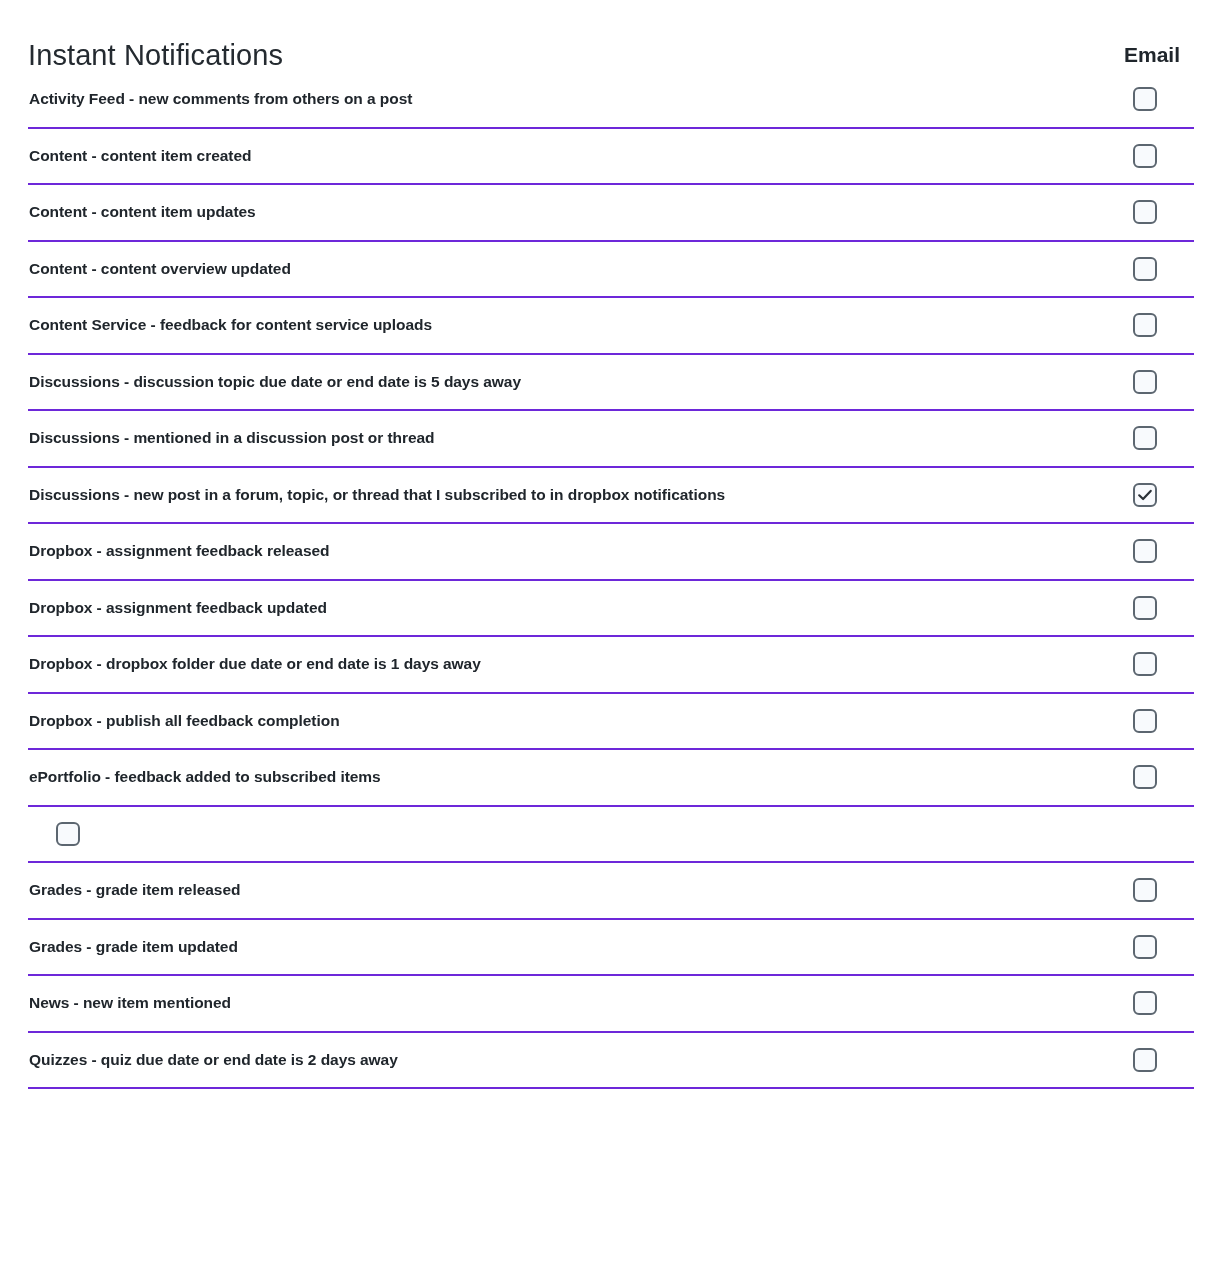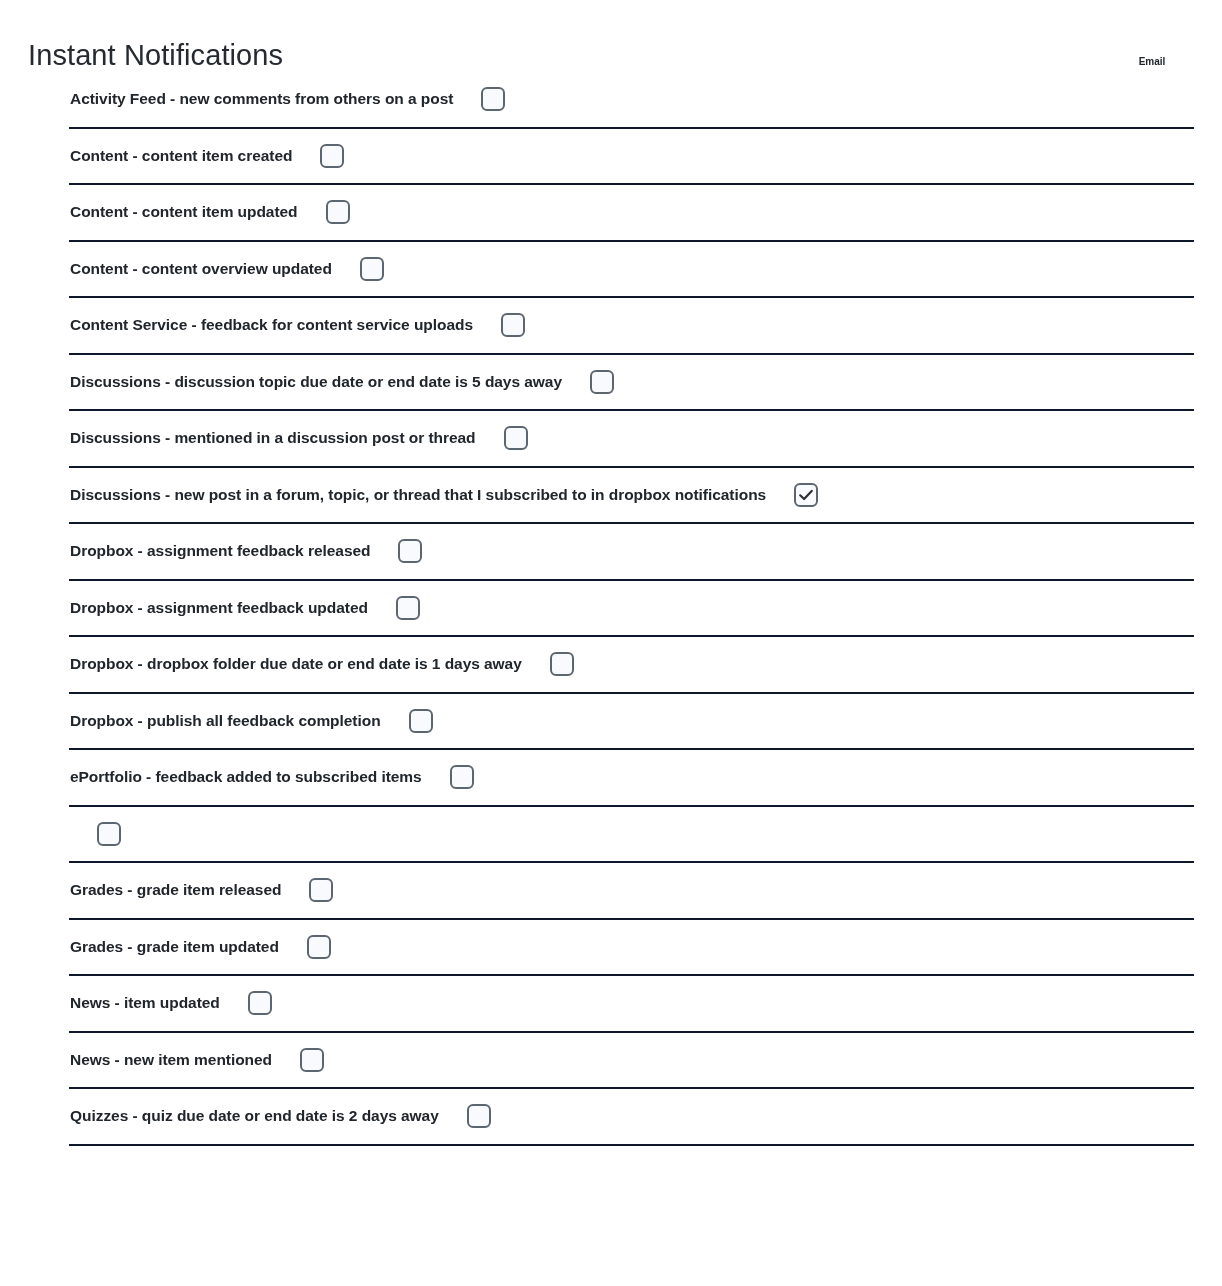--- a/index.html
+++ b/index.html
@@ -34,37 +34,37 @@
     font-size: 29px;
     font-weight: 300;
     line-height: 1.1;
     color: #242a30;
     letter-spacing: 0.1px;
     white-space: nowrap;
   }
   .col-head {
     width: 80px;
     text-align: center;
-    font-size: 10px;
+    font-size: 21px;
     font-weight: 700;
     color: #20262c;
     padding-bottom: 5px;
     margin-right: 2px;
   }
 
   
   .rows {
     width: 1166px;
   }
   .notif-row {
     display: flex;
     align-items: center;
+    justify-content: space-between;
     height: 56.5px;
-    border-bottom: 2px solid #0f172a;
-    margin-left: 41px;
+    border-bottom: 2px solid #6d28d9;
   }
   .notif-row:first-child {
     border-top: none;
   }
   .row-label {
     font-size: 15.5px;
     font-weight: 700;
     color: #20262c;
     letter-spacing: -0.05px;
     white-space: nowrap;
@@ -122,21 +122,21 @@
           <button class="cbx" role="checkbox" aria-checked="false"></button>
         </div>
       </div>
       <div class="notif-row">
         <div class="row-label">Content - content item created</div>
         <div class="row-control">
           <button class="cbx" role="checkbox" aria-checked="false"></button>
         </div>
       </div>
       <div class="notif-row">
-        <div class="row-label">Content - content item updated</div>
+        <div class="row-label">Content - content item updates</div>
         <div class="row-control">
           <button class="cbx" role="checkbox" aria-checked="false"></button>
         </div>
       </div>
       <div class="notif-row">
         <div class="row-label">Content - content overview updated</div>
         <div class="row-control">
           <button class="cbx" role="checkbox" aria-checked="false"></button>
         </div>
       </div>
@@ -211,26 +211,20 @@
           <button class="cbx" role="checkbox" aria-checked="false"></button>
         </div>
       </div>
       <div class="notif-row">
         <div class="row-label">Grades - grade item updated</div>
         <div class="row-control">
           <button class="cbx" role="checkbox" aria-checked="false"></button>
         </div>
       </div>
       <div class="notif-row">
-        <div class="row-label">News - item updated</div>
-        <div class="row-control">
-          <button class="cbx" role="checkbox" aria-checked="false"></button>
-        </div>
-      </div>
-      <div class="notif-row">
         <div class="row-label">News - new item mentioned</div>
         <div class="row-control">
           <button class="cbx" role="checkbox" aria-checked="false"></button>
         </div>
       </div>
       <div class="notif-row">
         <div class="row-label">Quizzes - quiz due date or end date is 2 days away</div>
         <div class="row-control">
           <button class="cbx" role="checkbox" aria-checked="false"></button>
         </div>

